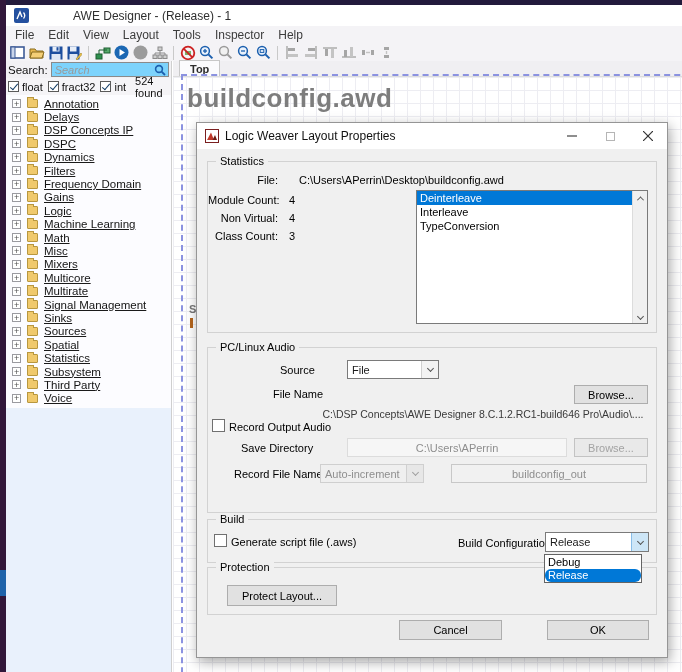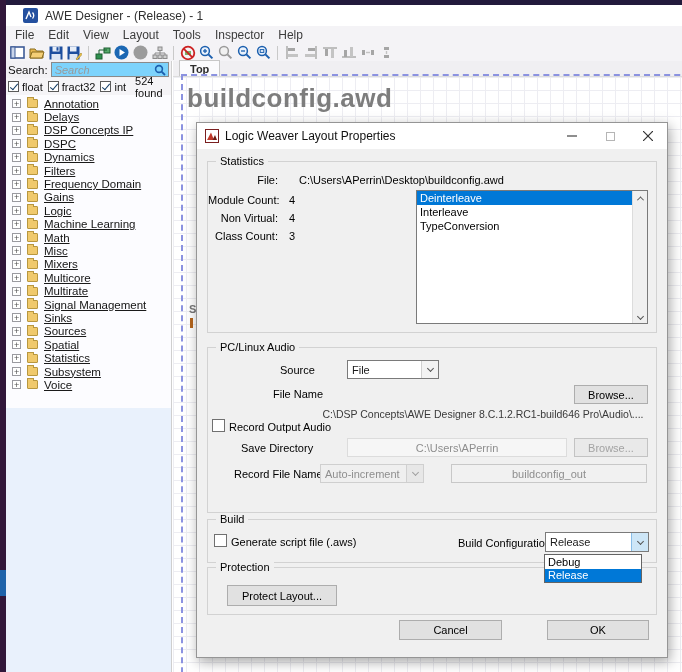--- a/index.html
+++ b/index.html
@@ -9,21 +9,21 @@
     font-family:"Liberation Sans", sans-serif; font-size:11px; color:#1a1a1a;
     background:#fff;
   }
   
   .top-strip   { position:absolute; left:0; top:0; width:682px; height:5px; background:#221a3c; }
   .left-strip  { position:absolute; left:0; top:0; width:6px; height:672px; background:#31173a; }
   .left-strip-accent { position:absolute; left:0; top:570px; width:6px; height:26px; background:#1e63aa; }
 
   
   .titlebar { position:absolute; left:6px; top:5px; width:569px; height:21px; background:#ffffff;
-              display:flex; align-items:center; padding-left:17px; }
+              display:flex; align-items:center; padding-left:8px;gap:37px; }
   .titlebar .app-icon { width:15px; height:15px; margin-right:7px; }
   .titlebar .title-text { font-size:12px; color:#2f2f2f; }
 
   
   .menubar { position:absolute; left:6px; top:26px; width:676px; height:18px; background:#f4f3f6;
              display:flex; align-items:center; padding-left:2px; }
   .menu-item { padding:0 7px; font-size:12px; color:#3c3c3c; height:18px; display:flex; align-items:center; cursor:default; }
 
   
   .toolbar { position:absolute; left:6px; top:44px; width:676px; height:17px; background:#f4f3f6;
@@ -125,21 +125,21 @@
 
   .btn { position:absolute; background:#e1e1e1; border:1px solid #adadad; font-size:11px; color:#000;
          display:flex; align-items:center; justify-content:center; cursor:default; }
   .btn.disabled { color:#a3a3a3; background:#e9e9e9; border-color:#c3c3c3; }
 
   .dlg-cb { position:absolute; width:13px; height:13px; background:#fff; border:1px solid #707070; }
   .hint { position:absolute; font-size:10.5px; color:#3a3a3a; white-space:nowrap; }
 
   .dropdown { position:absolute; left:347px; top:431px; width:98px; background:#fff;
               border:1px solid #646464; z-index:60; }
-  .dd-row { height:13.5px; font-size:11px; display:flex; align-items:center; padding-left:3px; color:#000; }
+  .dd-row { height:13.5px; font-size:11px; display:flex; align-items:center; padding-left:3px; color:#000;border-radius:6px; }
   .dd-row.selected { background:#0078d7; color:#fff; }
 </style>
 </head>
 <body>
 
 <div class="screen">
 
   <div class="top-strip"></div>
   <div class="left-strip"></div>
   <div class="left-strip-accent"></div>
@@ -419,20 +419,25 @@
         </div>
       <div class="trow">
           <span class="plus"></span>
           <span class="folder"></span>
           <span class="tlabel">Statistics</span>
         </div>
       <div class="trow">
           <span class="plus"></span>
           <span class="folder"></span>
           <span class="tlabel">Subsystem</span>
+        </div>
+      <div class="trow">
+          <span class="plus"></span>
+          <span class="folder"></span>
+          <span class="tlabel">Third Party</span>
         </div>
       <div class="trow">
           <span class="plus"></span>
           <span class="folder"></span>
           <span class="tlabel">Voice</span>
         </div>
     </div>
     <div class="panel-bottom"></div>
   </div>
 

